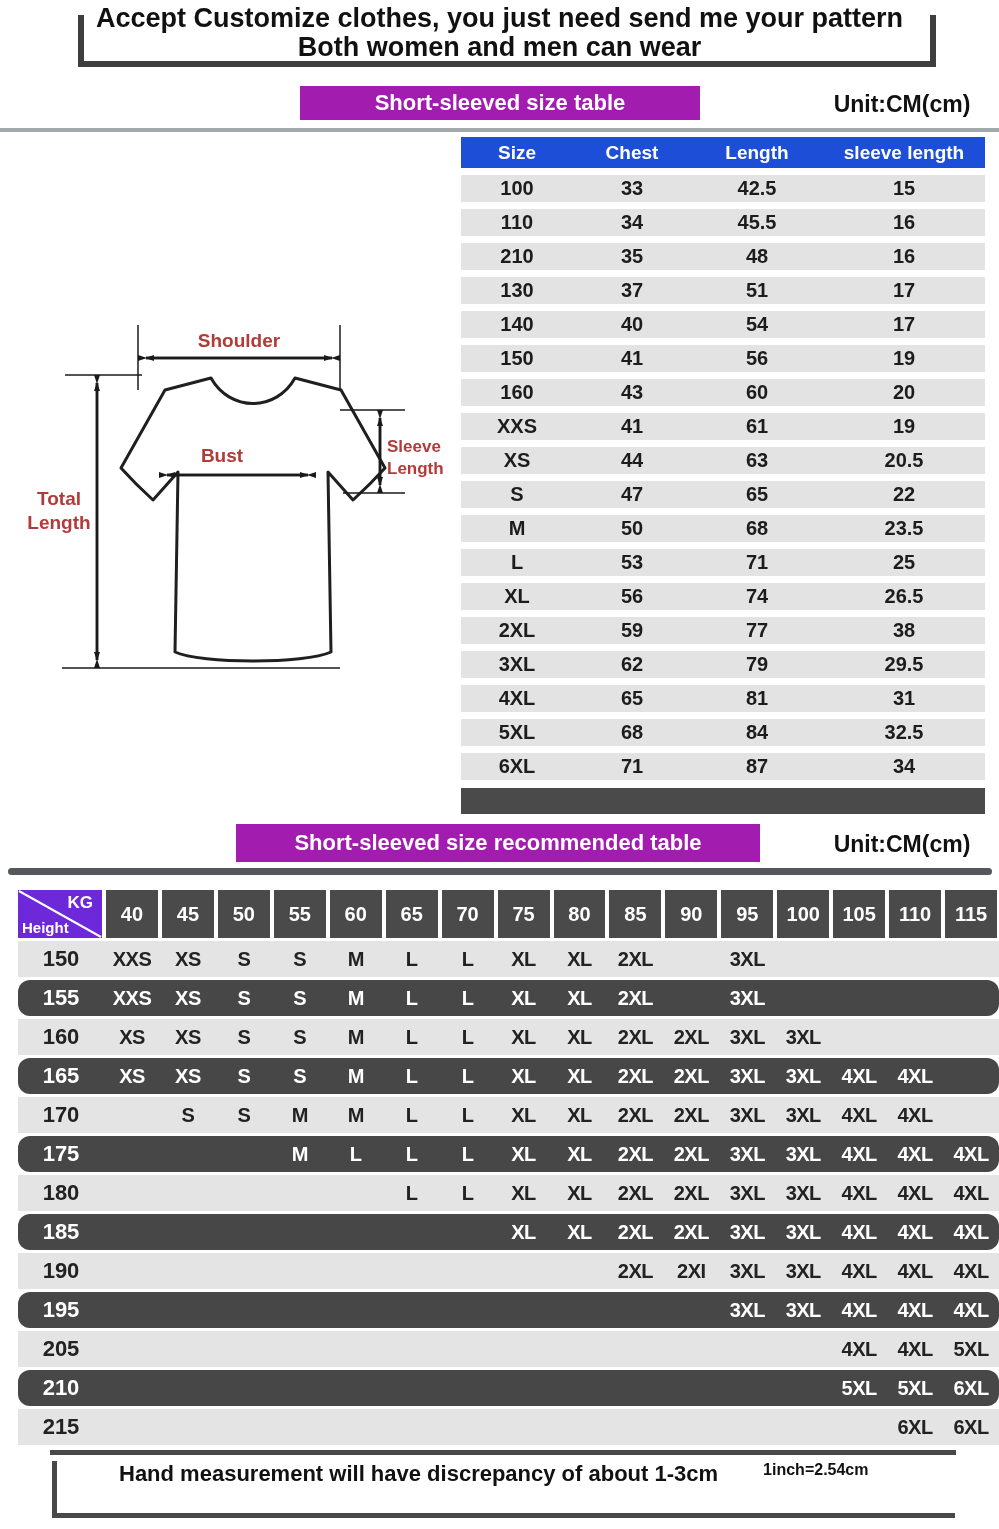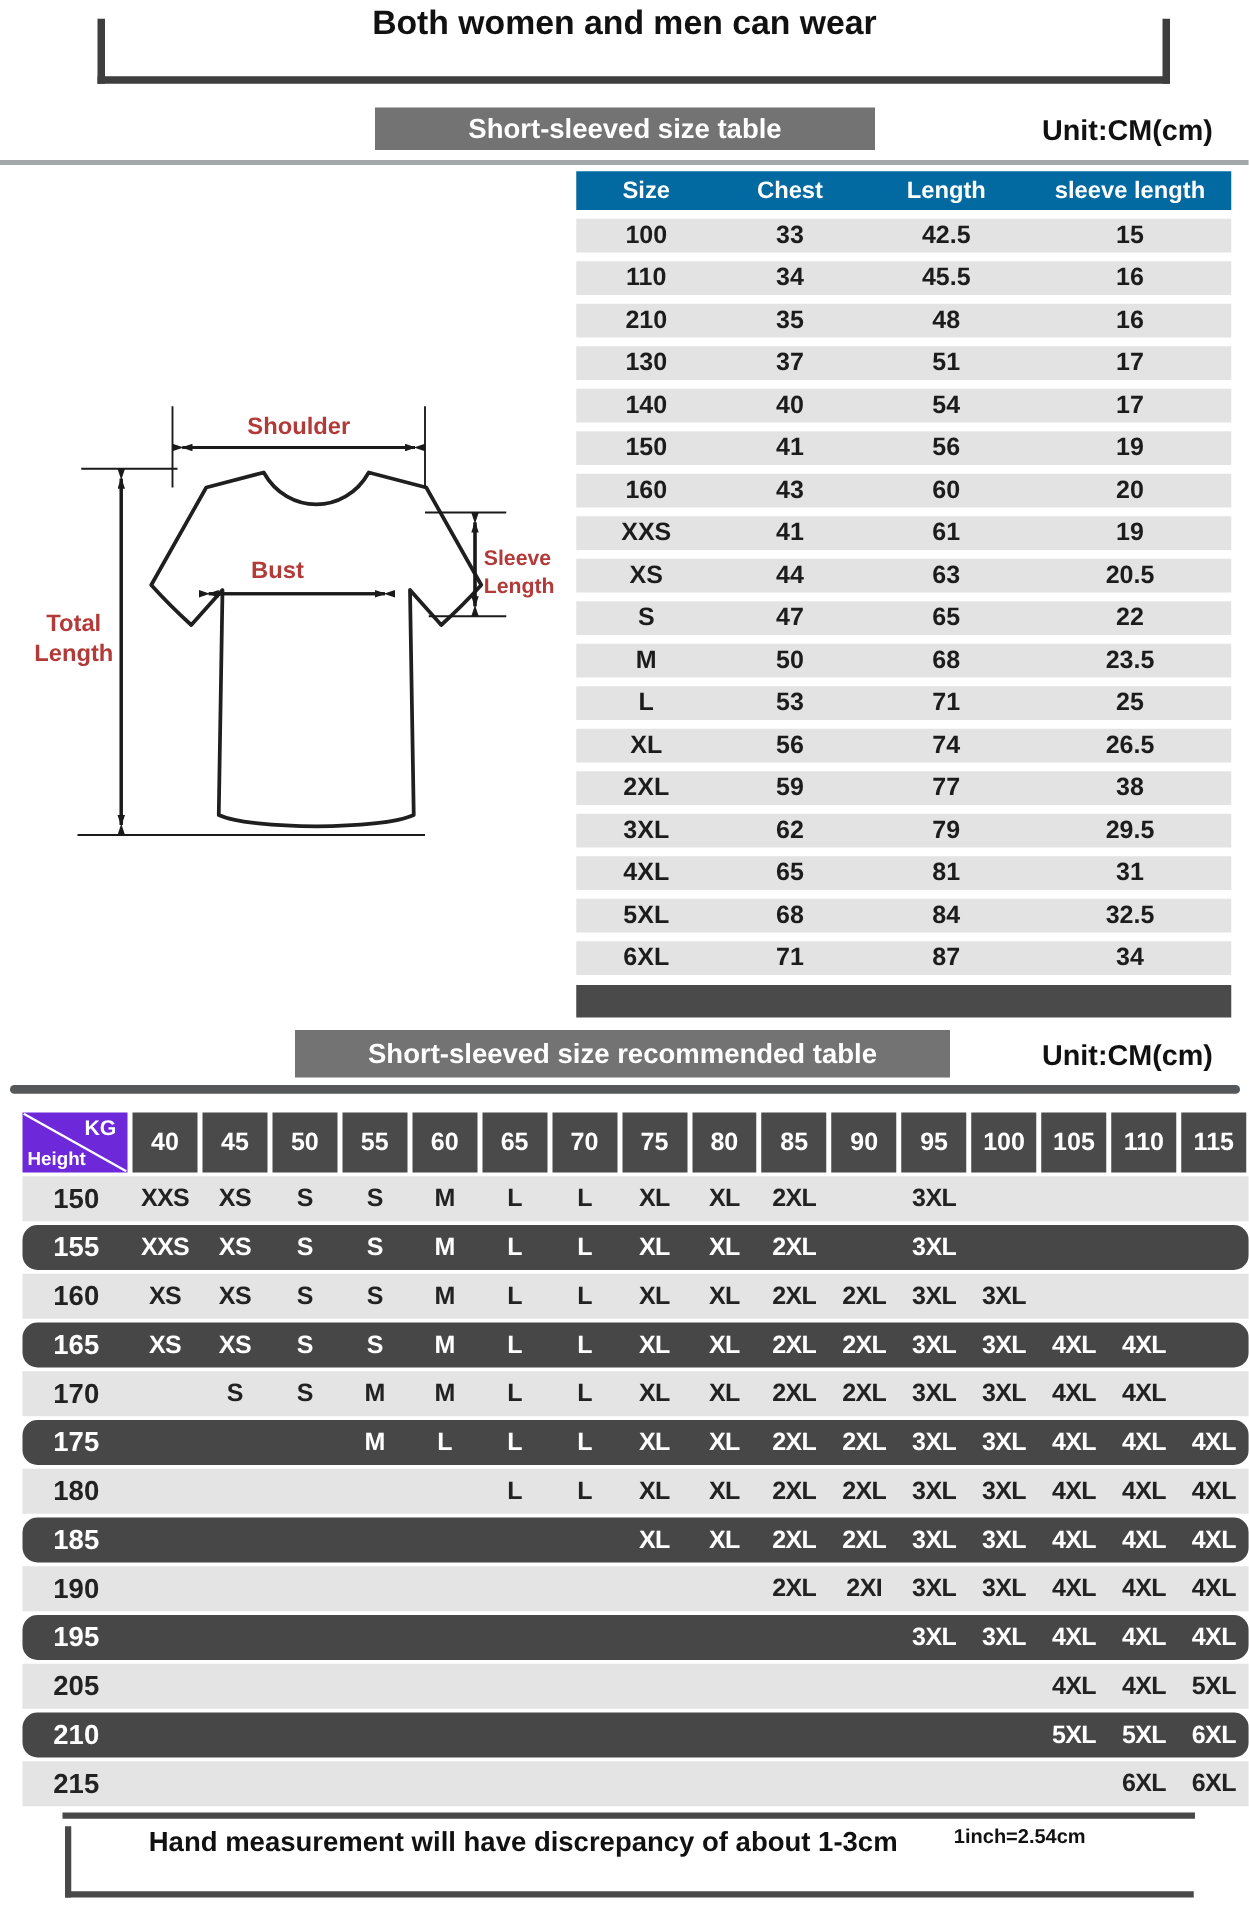--- a/index.html
+++ b/index.html
@@ -13,36 +13,36 @@
   }
   .abs { position: absolute; }
 
   
   .banner-text { left: 0; top: 4px; width: 999px; text-align: center;
     font-weight: 700; font-size: 27px; line-height: 29px; color: #111; }
   .banner-bracket { left: 78px; top: 15px; width: 858px; height: 52px;
     border-left: 6px solid #3e3e3e; border-right: 6px solid #3e3e3e; border-bottom: 6px solid #3e3e3e; }
 
   
-  .title-bar { background: #737373; color: #fff; font-weight: 700; font-size: 22px;
+  .title-bar { background: #a21caf; color: #fff; font-weight: 700; font-size: 22px;
     display: flex; align-items: center; justify-content: center; }
   .s1-title { left: 300px; top: 86px; width: 400px; height: 34px; }
   .s2-title { left: 236px; top: 824px; width: 524px; height: 38px; }
   .unit-label { width: 160px; text-align: center; font-weight: 700; font-size: 23px; color: #111; }
   .unit1 { left: 822px; top: 91px; }
   .unit2 { left: 822px; top: 831px; }
   .thin-line { left: 0; top: 128px; width: 999px; height: 4px; background: #a3a8ab; }
   .divider2 { left: 8px; top: 868px; width: 984px; height: 7px; background: #55585a; border-radius: 4px; }
 
   
   .diagram { left: 15px; top: 300px; width: 445px; height: 400px; }
 
   
   .size-table { left: 461px; top: 137px; width: 524px; }
-  .st-head { display: flex; height: 31px; background: #0369a1; color: #fff; font-weight: 700; }
+  .st-head { display: flex; height: 31px; background: #1d4ed8; color: #fff; font-weight: 700; }
   .st-row  { display: flex; height: 27px; margin-top: 7px; background: #e3e3e3; font-weight: 700; font-size: 20px; color: #1c1c1c; }
   .st-cell { display: flex; align-items: center; justify-content: center; }
   .st-c0 { width: 112px; } .st-c1 { width: 118px; } .st-c2 { width: 132px; } .st-c3 { width: 162px; }
   .st-head .st-cell { font-size: 19px; }
   .st-footerbar { margin-top: 8px; height: 26px; background: #4a4a4a; }
 
   
   .matrix { left: 18px; top: 890px; width: 981px; }
   .mx-grid { display: grid; grid-template-columns: 86px repeat(16, 1fr); }
   .mx-head { height: 48px; }
@@ -65,20 +65,21 @@
     border-left: 5px solid #484848; border-bottom: 5px solid #484848;
     display: flex; align-items: flex-start; padding-left: 62px; }
   .footer-note { font-weight: 700; font-size: 22px; color: #111; }
   .footer-conv { font-weight: 700; font-size: 16px; color: #111; margin-left: 45px; }
 </style>
 </head>
 <body>
 
 <div class="abs banner-bracket"></div>
 <div class="abs banner-text">
+  <div>Accept Customize clothes, you just need send me your pattern</div>
   <div>Both women and men can wear</div>
 </div>
 
 <div class="abs title-bar s1-title">Short-sleeved size  table</div>
 <div class="abs unit-label unit1">Unit:CM(cm)</div>
 <div class="abs thin-line"></div>
 
 <svg class="abs diagram" viewBox="0 0 445 400">
   <defs>
     <marker id="ah" markerWidth="12" markerHeight="10" refX="8" refY="3" orient="auto" markerUnits="userSpaceOnUse">

